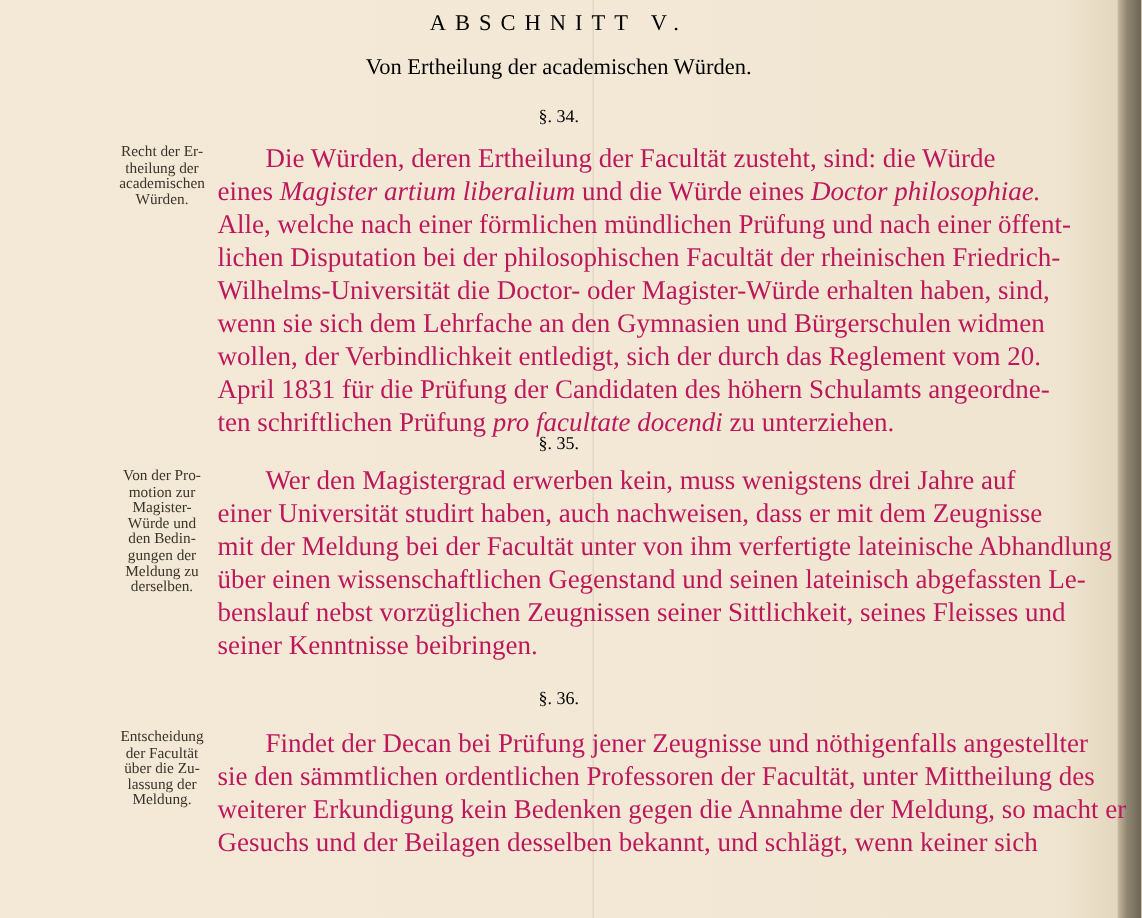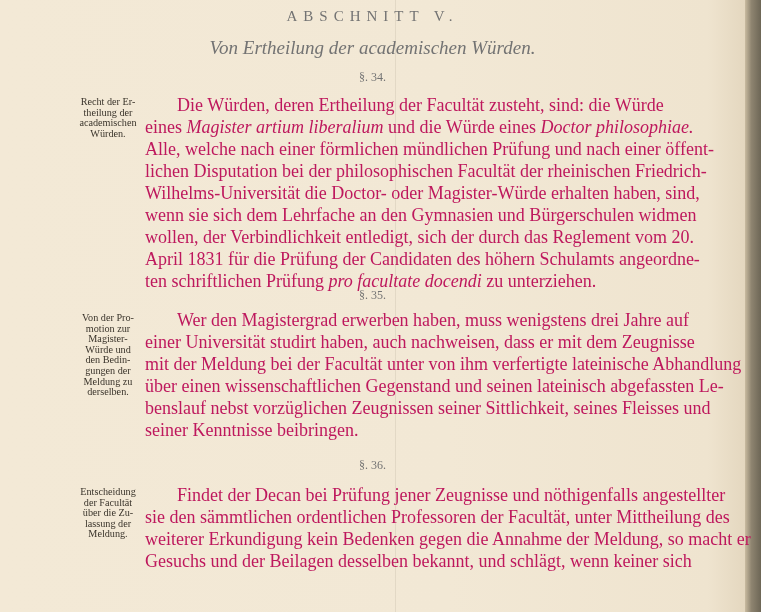--- a/index.html
+++ b/index.html
@@ -17,24 +17,24 @@
   .edge {
     position:absolute; right:0; top:0; width:16px; height:612px;
     background:linear-gradient(90deg,#c9bba0 0%,#8e8470 40%,#6d6656 100%);
   }
   .fold {
     position:absolute; left:395px; top:0; width:1px; height:612px;
     background:rgba(90,80,60,0.10);
   }
   .heading {
     position:absolute; left:0; width:745px; text-align:center;
-    font-family:"Liberation Serif", serif; color:#737373;
+    font-family:"Liberation Serif", serif; color:#000000;
   }
   .section-title { top:8px; font-size:15px; letter-spacing:6px; }
-  .chapter-title { top:37px; font-size:19px;font-style:italic; }
+  .chapter-title { top:37px; font-size:15px; }
   .para-num { font-size:12px; }
   .margin-note {
     position:absolute; left:73px; width:70px;
     font-family:"Liberation Serif", serif; font-size:10.2px; line-height:10.6px;
     color:#3a342b;
     text-align:center;
   }
   .body-text {
     position:absolute; left:145px; width:512px;
     font-family:Liberation Serif, serif; font-size:18px; line-height:22px;
@@ -79,21 +79,21 @@
     <div>Von der Pro-</div>
     <div>motion zur</div>
     <div>Magister-</div>
     <div>Würde und</div>
     <div>den Bedin-</div>
     <div>gungen der</div>
     <div>Meldung zu</div>
     <div>derselben.</div>
   </div>
 <div class="body-text" style="top:309px">
-    <span class="line indent">Wer den Magistergrad erwerben haben, muss wenigstens drei Jahre auf</span>
+    <span class="line indent">Wer den Magistergrad erwerben kein, muss wenigstens drei Jahre auf</span>
     <span class="line">einer Universität studirt haben, auch nachweisen, dass er mit dem Zeugnisse</span>
     <span class="line">mit der Meldung bei der Facultät unter von ihm verfertigte lateinische Abhandlung</span>
     <span class="line">über einen wissenschaftlichen Gegenstand und seinen lateinisch abgefassten Le-</span>
     <span class="line">benslauf nebst vorzüglichen Zeugnissen seiner Sittlichkeit, seines Fleisses und</span>
     <span class="line last">seiner Kenntnisse beibringen.</span>
   </div>
 
 <div class="heading para-num" style="top:458px">§. 36.</div>
 <div class="margin-note" style="top:487px">
     <div>Entscheidung</div>

